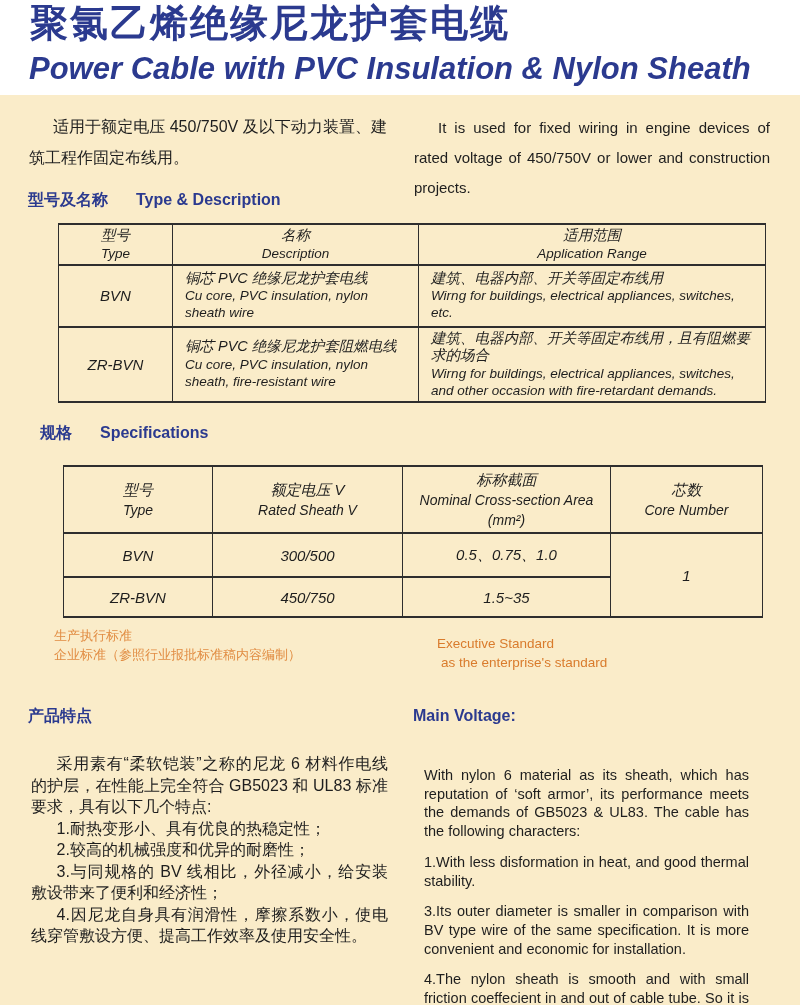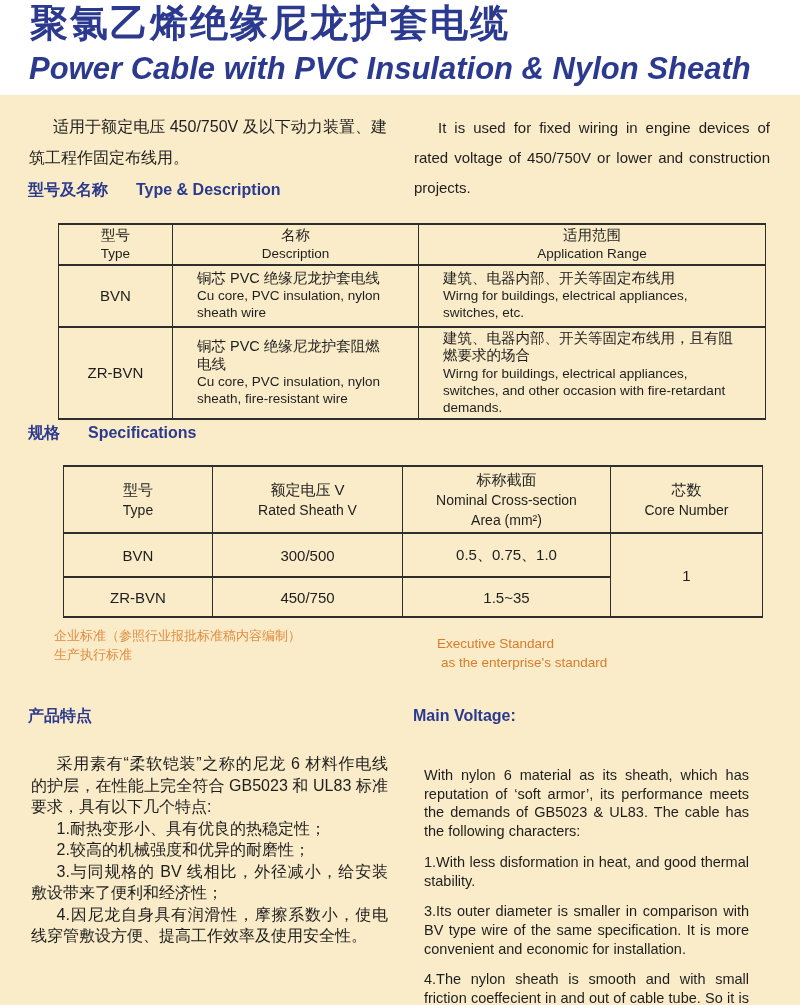--- a/index.html
+++ b/index.html
@@ -36,37 +36,38 @@
     position:absolute;left:29px;top:111px;width:358px;margin:0;
     font-size:16px;line-height:31px;text-align:justify;text-indent:1.5em;
   }
   .intro-en{
     position:absolute;left:414px;top:113px;width:356px;margin:0;
     font-size:15px;line-height:30px;text-align:justify;text-indent:1.6em;
   }
 
   .sec-h{position:absolute;font-size:16px;font-weight:bold;color:var(--navy);line-height:20px;}
   .sec-h .en{margin-left:28px;}
-  .h-type{left:28px;top:180px;text-align:right;}
-  .h-spec{left:28px;top:423px;}
+  .h-type{left:28px;top:190px;text-align:right;}
+  .h-spec{left:40px;top:423px;}
   .h-feat-zh{left:28px;top:706px;}
   .h-feat-en{left:413px;top:706px;}
 
   table.t{
     position:absolute;border-collapse:collapse;table-layout:fixed;
     background:transparent;
   }
   table.t th,table.t td{
     border-left:1.3px solid var(--border);
     border-right:1.3px solid var(--border);
     border-top:2px solid var(--border);
     border-bottom:2px solid var(--border);
-    padding:2px 24px;
+    padding:2px 12px;
     vertical-align:middle;
     font-weight:normal;
+    font-style:italic;
   }
   .t1{left:58px;top:223px;width:707px;}
   .t2{left:63px;top:465px;width:699px;}
   table.t th{text-align:center;}
   .t1 td.c, .t2 td{text-align:center;}
   .t1 .zh{font-size:14.5px;line-height:17.5px;}
   .t1 .en{font-size:13.5px;line-height:17px;}
   .t1 td.c{font-size:15px;}
   .t2 th .zh{font-size:15px;line-height:21px;}
   .t2 th .en{font-size:14px;line-height:20px;}
@@ -182,22 +183,22 @@
     </tr>
     <tr style="height:40px">
       <td>ZR-BVN</td>
       <td>450/750</td>
       <td>1.5~35</td>
     </tr>
   </tbody>
     </table>
 
   <div class="std-zh">
+    <p>生产执行标准</p>
     <p>企业标准（参照行业报批标准稿内容编制）</p>
-    <p>生产执行标准</p>
   </div>
   <div class="std-en">
     <p>Executive Standard</p>
     <p>as the enterprise's standard</p>
   </div>
 
   <div class="sec-h h-feat-zh">产品特点</div>
   <div class="sec-h h-feat-en">Main Voltage:</div>
 
   <div class="feat-zh">

